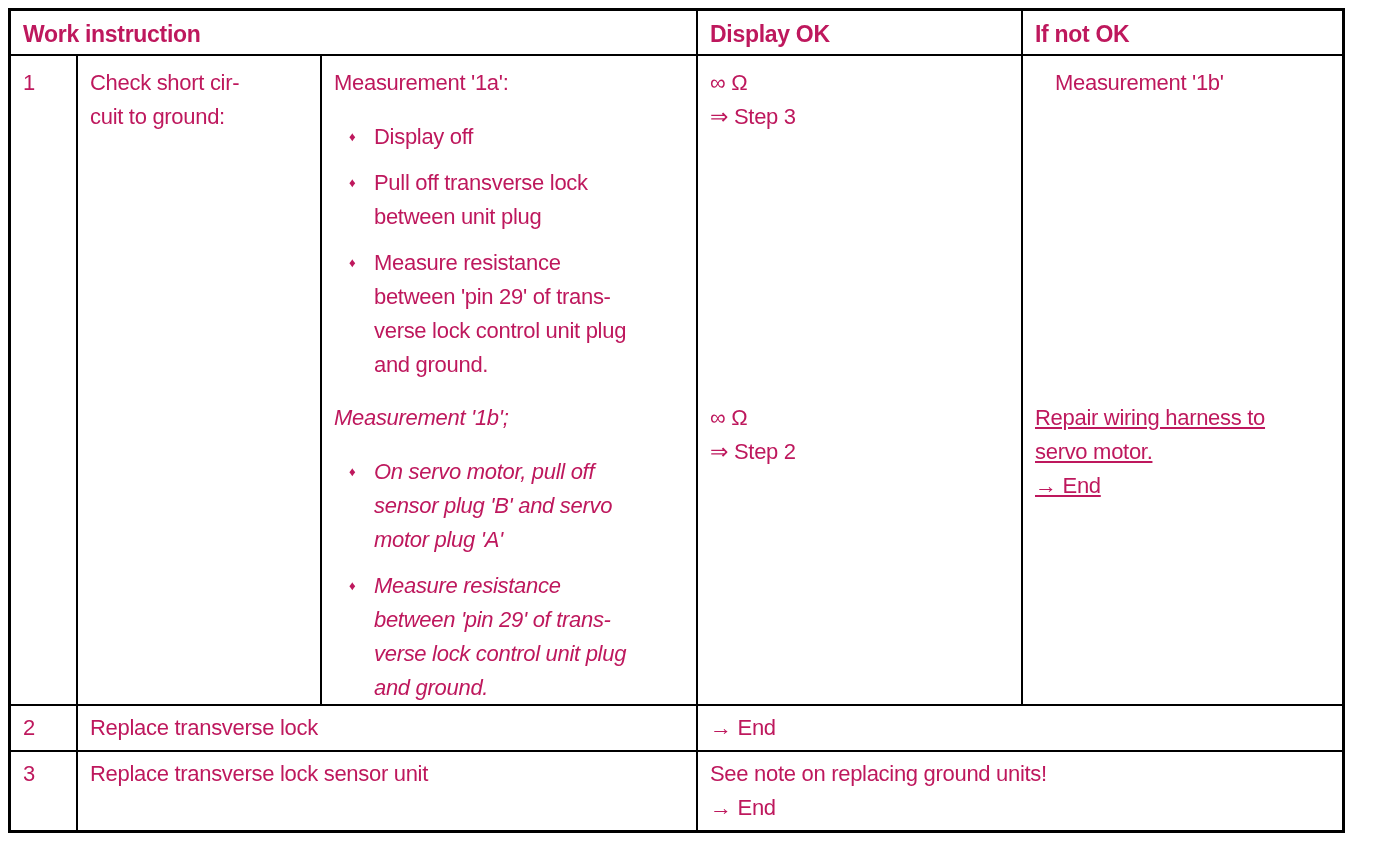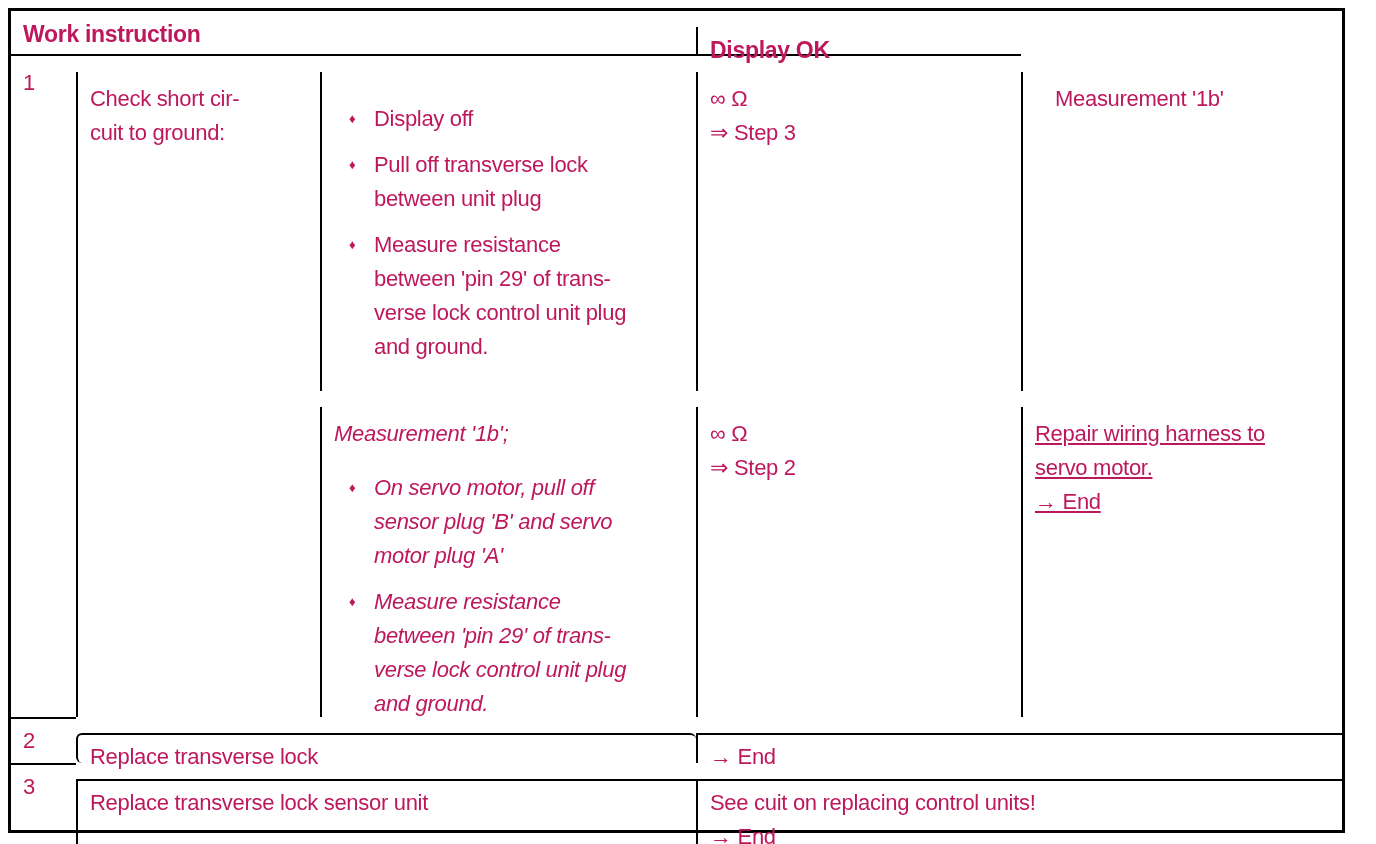--- a/index.html
+++ b/index.html
@@ -31,21 +31,21 @@
     grid-template-columns: 65px 244px 376px 325px 1fr;
     grid-template-rows: 45px 335px auto 46px 1fr;
     font-size: 22px;
     line-height: 34px;
     letter-spacing: -0.3px;
   }
   .cell {
     box-sizing: border-box;
     padding: 10px 12px;
   }
-  .bl { border-left: 2px solid #000000; margin-top: 16px; }
+  .bl { border-left: 2px solid #000000; }
   .bt { border-top: 2px solid #000000; }
   .hb { border-bottom: 2px solid #000000; }
   .pre { white-space: pre-line; }
   .hdr {
     font-weight: 700;
     font-size: 23px;
     padding-top: 6px;
     padding-bottom: 0;
   }
   
@@ -56,21 +56,21 @@
   .n1    { grid-column: 1; grid-row: 2 / 4; }
   .task1 { grid-column: 2; grid-row: 2 / 4; }
   .cb1   { grid-column: 3; grid-row: 2; }
   .cb2   { grid-column: 3; grid-row: 3; min-height: 310px; font-style: italic; }
   .db1   { grid-column: 4; grid-row: 2; }
   .db2   { grid-column: 4; grid-row: 3; }
   .eb1   { grid-column: 5; grid-row: 2; padding-left: 32px; }
   .eb2   { grid-column: 5; grid-row: 3; text-decoration: underline; }
   
   .n2    { grid-column: 1; grid-row: 4; }
-  .task2 { grid-column: 2 / 4; grid-row: 4; border-radius: 6px; }
+  .task2 { grid-column: 2 / 4; grid-row: 4; }
   .res2  { grid-column: 4 / 6; grid-row: 4; }
   
   .n3    { grid-column: 1; grid-row: 5; }
   .task3 { grid-column: 2 / 4; grid-row: 5; }
   .res3  { grid-column: 4 / 6; grid-row: 5; }
   .rowpad { padding-top: 5px; padding-bottom: 5px; }
   .m-title { margin: 0; }
   .bullet {
     display: flex;
     align-items: flex-start;
@@ -86,26 +86,28 @@
   .bullet-text { flex: 1; }
 </style>
 </head>
 <body>
 
 <div class="page">
   <div class="wi-table">
 
     <div class="cell hdr hb h-work">Work instruction</div>
     <div class="cell hdr hb bl h-disp">Display OK</div>
+    <div class="cell hdr hb bl h-ifnot">If not OK</div>
 
     <div class="cell n1">1</div>
     <div class="cell bl task1 pre">Check short cir-
 cuit to ground:</div>
 
     <div class="cell bl cb1">
+      <div class="m-title">Measurement '1a':</div>
       <div class="bullet first">
         <span class="bullet-marker">♦</span>
         <span class="bullet-text pre">Display off</span>
       </div>
       <div class="bullet">
         <span class="bullet-marker">♦</span>
         <span class="bullet-text pre">Pull off transverse lock
 between unit plug</span>
       </div>
       <div class="bullet">
@@ -143,17 +145,17 @@
     <div class="cell bl eb2 pre">Repair wiring harness to
 servo motor.
 → End</div>
 
     <div class="cell bt rowpad n2">2</div>
     <div class="cell bt bl rowpad task2">Replace transverse lock</div>
     <div class="cell bt bl rowpad res2 pre">→ End</div>
 
     <div class="cell bt rowpad n3">3</div>
     <div class="cell bt bl rowpad task3">Replace transverse lock sensor unit</div>
-    <div class="cell bt bl rowpad res3 pre">See cuit on replacing control units!
+    <div class="cell bt bl rowpad res3 pre">See note on replacing ground units!
 → End</div>
 
   </div>
 </div>
 
 </body></html>

